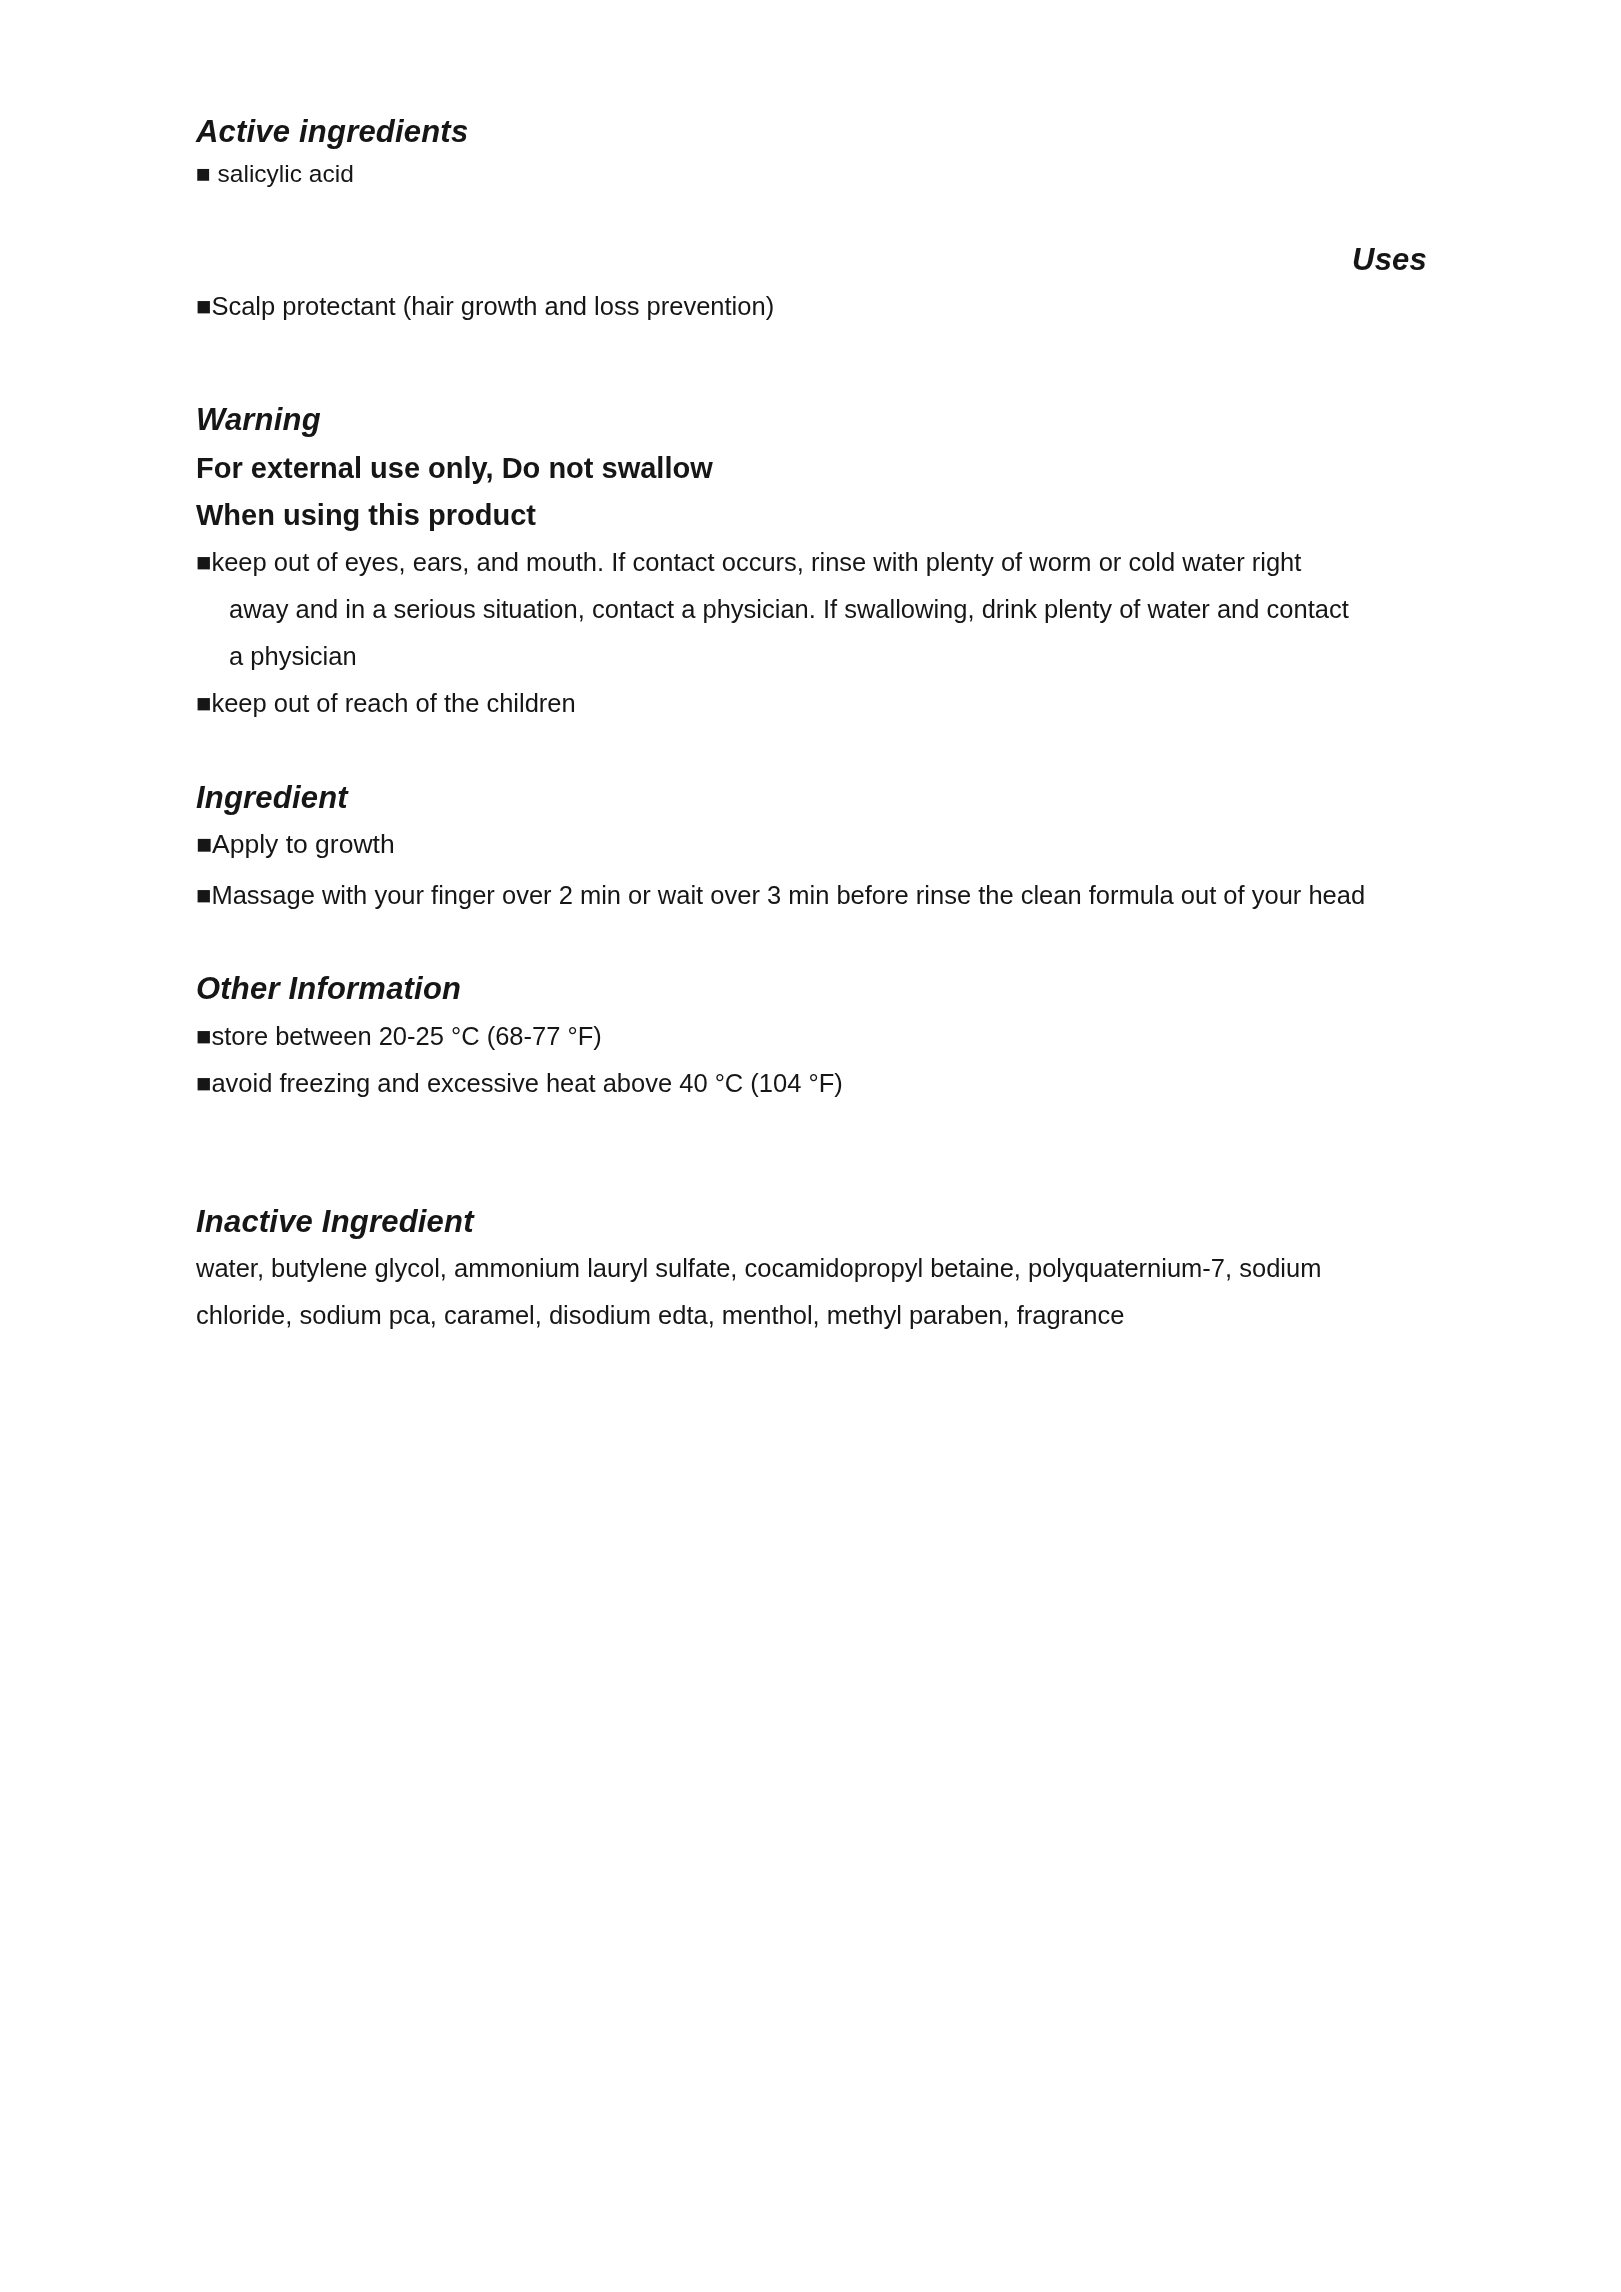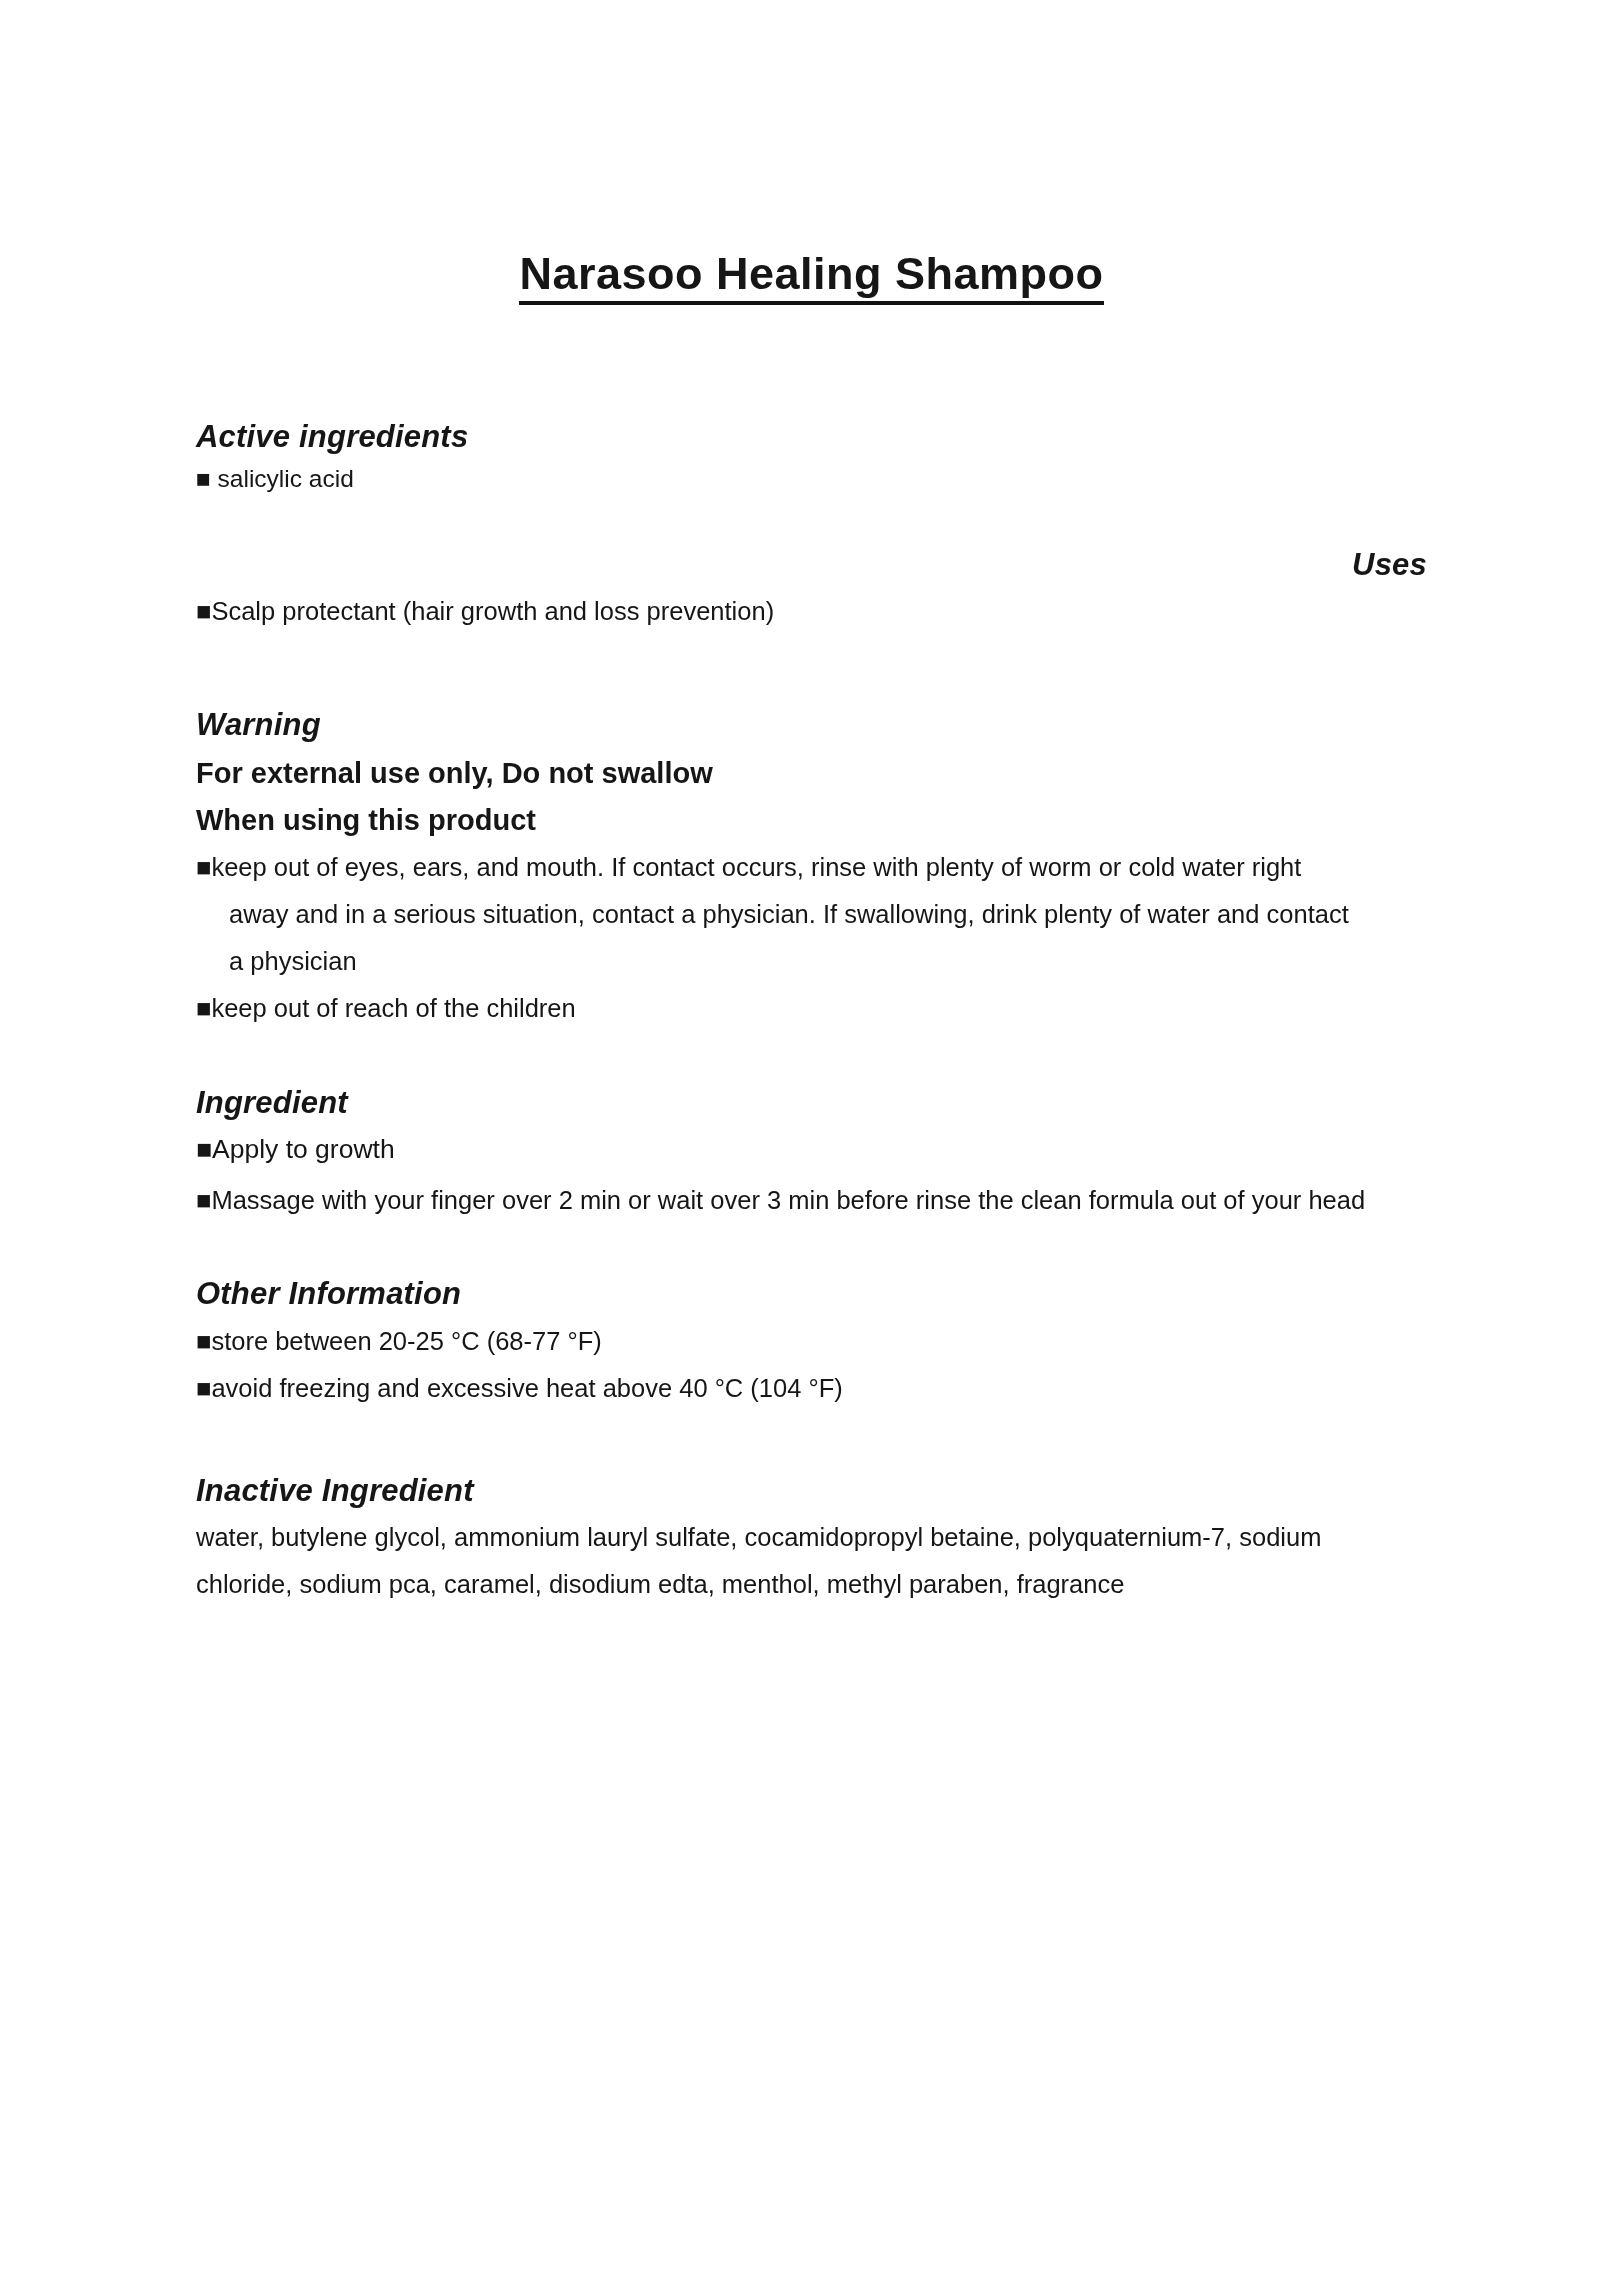--- a/index.html
+++ b/index.html
@@ -67,30 +67,29 @@
   
   .mt-active   { margin-top: 113px; }
   .mt-uses     { margin-top: 44px; text-align: right; }
   .mt-warning  { margin-top: 71px; }
   .mt-bold1    { margin-top: 6.9px; }
   .mt-direction{ margin-top: 52px; }
   .mt-apply    { margin-top: 4.9px; }
   .mt-massage  { margin-top: 3.9px; }
   .mt-other    { margin-top: 51px; }
   .mt-store    { margin-top: 6.9px; }
-  .mt-inactive { margin-top: 60px; }
+  .mt-inactive { margin-top: 96px; }
   .mt-inact-p  { margin-top: 4.9px; }
 </style>
 </head>
 <body>
 
 <div class="page">
   <div class="content">
 
-    <h1 class="doc-title"><span class="underline">Narasoo Healing Shampoo</span></h1>
 
     <h2 class="sec-h mt-active">Active ingredients</h2>
     <p class="li" style="font-size:24.5px;">■ salicylic acid</p>
 
     <h2 class="sec-h mt-uses">Uses</h2>
     <p class="li mt-apply">■Scalp protectant (hair growth and loss prevention)</p>
 
     <h2 class="sec-h mt-warning">Warning</h2>
     <p class="bold-line mt-bold1">For external use only, Do not swallow</p>
     <p class="bold-line">When using this product</p>

